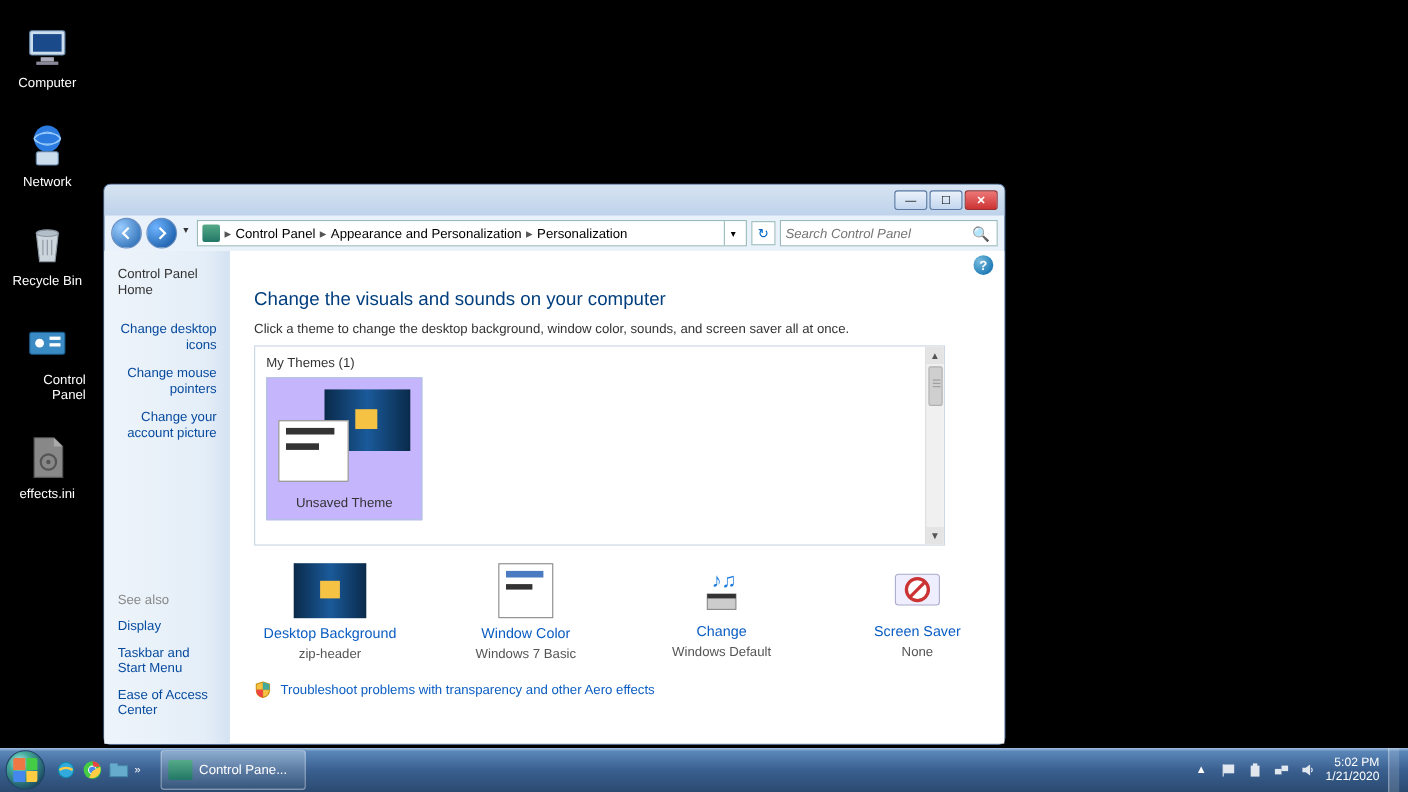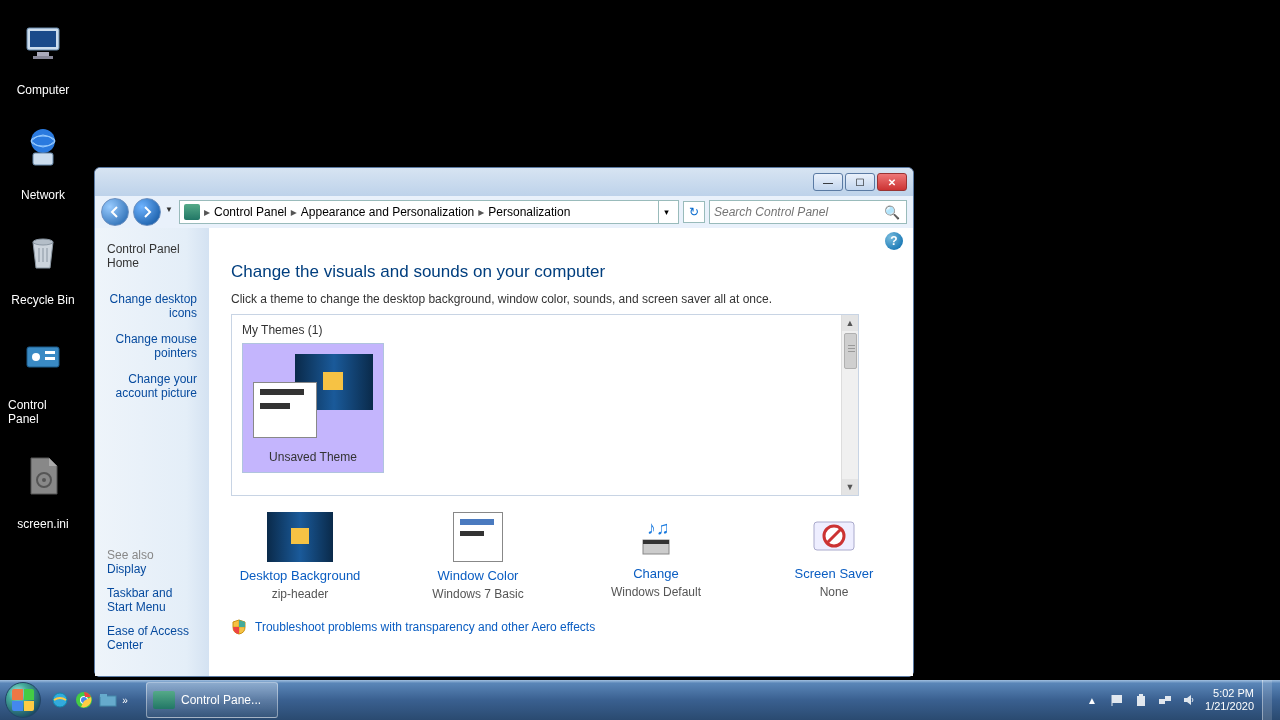--- a/index.html
+++ b/index.html
@@ -2,21 +2,21 @@
 <html><head>
 <meta charset="utf-8">
 <style>
 * { margin: 0; padding: 0; box-sizing: border-box; font-family: "Segoe UI", Tahoma, sans-serif; }
 body { width: 1280px; height: 720px; background: #000; overflow: hidden; position: relative; }
 
 
 .desktop-icons { position: absolute; top: 20px; left: 8px; }
 .desktop-icon { width: 70px; display: flex; flex-direction: column; align-items: center; margin-bottom: 28px; cursor: pointer; }
 .desktop-icon .icon-img { width: 44px; height: 44px; display: flex; align-items: center; justify-content: center; }
-.desktop-icon .label { color: #fff; font-size: 12px; text-align: left; margin-top: 19px; text-shadow: 1px 1px 2px #000; }
+.desktop-icon .label { color: #fff; font-size: 12px; text-align: right; margin-top: 4px; text-shadow: 1px 1px 2px #000; }
 
 
 .window { position: absolute; left: 94px; top: 167px; width: 820px; height: 510px; background: #e9f1fb; border: 1px solid #5a7aa3; border-radius: 6px; box-shadow: 0 0 10px rgba(0,0,0,0.6); }
 .titlebar { height: 28px; background: linear-gradient(to bottom, #d7e4f2, #bdd2ea); border-radius: 6px 6px 0 0; display: flex; justify-content: flex-end; align-items: center; padding: 0 6px; gap: 2px; }
 .win-btn { width: 30px; height: 18px; border: 1px solid #5a7aa3; border-radius: 3px; background: linear-gradient(to bottom, #eaf1fb, #c3d6ee); display: flex; align-items: center; justify-content: center; font-size: 10px; cursor: pointer; }
 .win-btn.close { background: linear-gradient(to bottom, #e77, #c33); color: #fff; border-color: #933; font-weight: bold; }
 
 .nav-bar { height: 32px; display: flex; align-items: center; padding: 0 6px; gap: 4px; }
 .nav-btn { width: 28px; height: 28px; border-radius: 50%; background: radial-gradient(circle at 30% 30%, #9cf, #1a5ea8); border: 1px solid #6a8fc0; display: flex; align-items: center; justify-content: center; color: #fff; cursor: pointer; }
 .nav-btn.fwd { background: radial-gradient(circle at 30% 30%, #6eb3ff, #0a4e98); }
@@ -29,21 +29,21 @@
 .refresh-btn { width: 22px; height: 22px; border: 1px solid #9bb; background: #fff; display: flex; align-items: center; justify-content: center; font-size: 12px; color: #06c; cursor: pointer; }
 .search-box { width: 198px; height: 24px; background: #fff; border: 1px solid #9bb; display: flex; align-items: center; padding: 0 4px; }
 .search-box input { border: none; outline: none; width: 170px; font-size: 12px; color: #888; font-style: italic; }
 .search-box .mag { font-size: 13px; color: #1a5ea8; cursor: pointer; }
 
 .content-area { display: flex; height: calc(100% - 60px); background: #fff; }
 .sidebar { width: 208px; background: linear-gradient(to right, #eef4fa 0%, #e4eef8 80%, #d4e2f2 100%); padding: 14px 12px; display: flex; flex-direction: column; font-size: 12px; }
 .sidebar .side-link { color: #064a9e; margin-bottom: 12px; cursor: pointer; text-align: right; }
 .sidebar .side-home { color: #333; margin-bottom: 22px; }
 .sidebar .spacer { flex: 1; }
-.sidebar .see-also-hdr { color: #888; }
+.sidebar .see-also-hdr { color: #888; margin-bottom: 10px; }
 .sidebar .see-also-link { color: #064a9e; margin-bottom: 10px; cursor: pointer; }
 
 .main-pane { flex: 1; padding: 10px 14px 8px 22px; position: relative; }
 .help-icon { position: absolute; right: 10px; top: 4px; width: 18px; height: 18px; border-radius: 50%; background: radial-gradient(circle at 30% 30%, #7bd, #06a); color: #fff; display: flex; align-items: center; justify-content: center; font-size: 12px; font-weight: bold; cursor: pointer; }
 .main-title { color: #003e7e; font-size: 17px; font-weight: 400; margin-top: 24px; margin-bottom: 10px; }
 .main-sub { font-size: 12px; color: #333; margin-bottom: 8px; }
 
 .themes-box { border: 1px solid #c8d4e4; width: 628px; height: 182px; position: relative; }
 .themes-inner { padding: 8px 10px; }
 .themes-hdr { font-size: 12px; color: #333; margin-bottom: 6px; }
@@ -146,21 +146,21 @@
   </div>
   <div class="desktop-icon">
     <div class="icon-img">
       <svg width="40" height="44" viewBox="0 0 40 44">
           <path d="M8 4 L26 4 L34 12 L34 40 L8 40 Z" fill="#888" stroke="#555"></path>
           <path d="M26 4 L26 12 L34 12" fill="#aaa"></path>
           <circle cx="21" cy="26" r="7" fill="none" stroke="#555" stroke-width="2"></circle>
           <circle cx="21" cy="26" r="2" fill="#555"></circle>
         </svg>
     </div>
-    <div class="label">screen.ini</div>
+    <div class="label">effects.ini</div>
   </div>
 </div>
 
 <div class="window">
   <div class="titlebar">
     <div class="win-btn">—</div>
     <div class="win-btn">☐</div>
     <div class="win-btn close">✕</div>
   </div>
   <div class="nav-bar">

